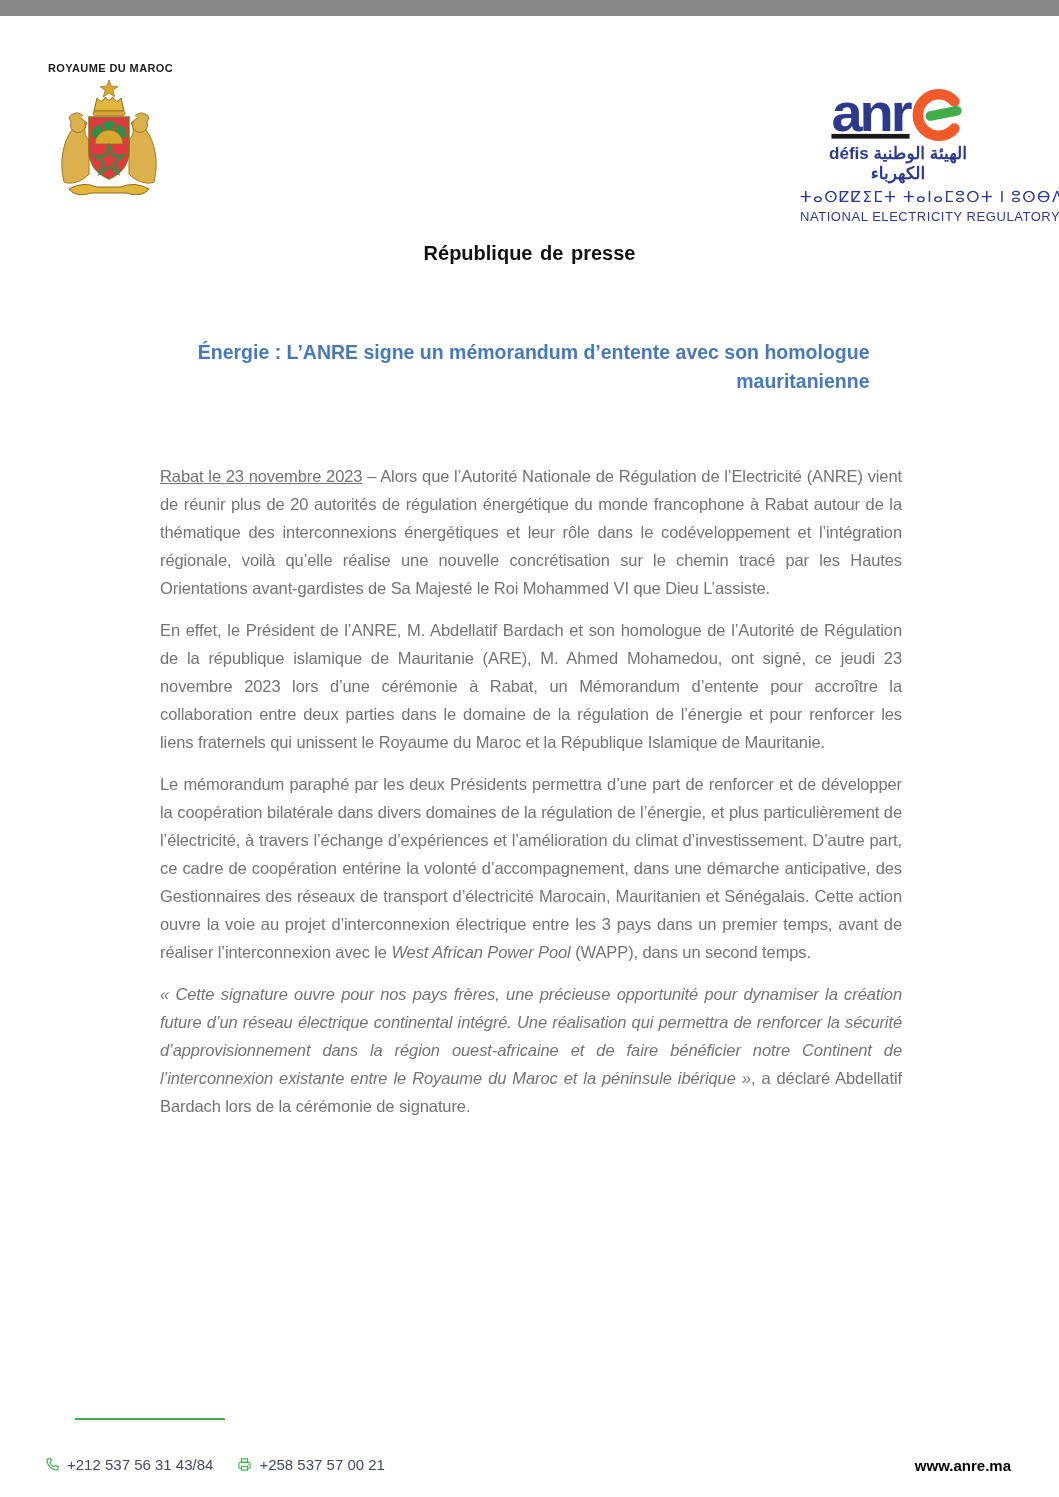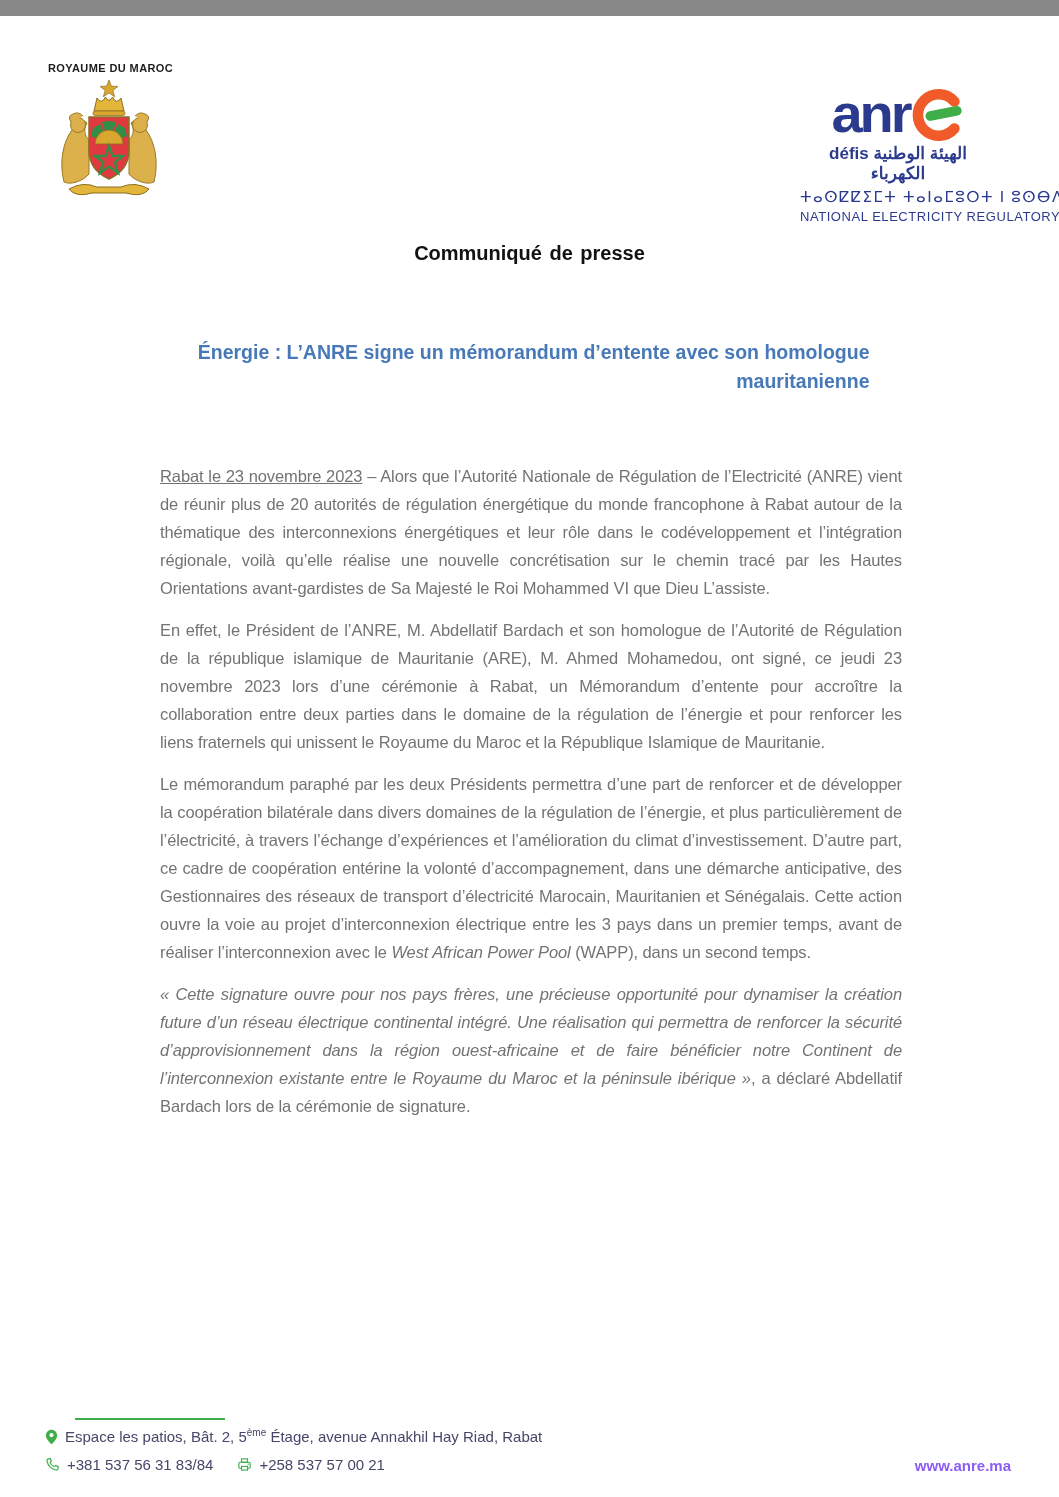--- a/index.html
+++ b/index.html
@@ -10,21 +10,21 @@
   }
 
   
   .kingdom-label {
     position:absolute; left:48px; top:46px;
     font-size:11px; font-weight:bold; letter-spacing:.4px; color:#1c1c1c;
   }
   .coat-of-arms { position:absolute; left:50px; top:62px; }
 
   .anre-logo { position:absolute; left:800px; top:68px; width:196px; text-align:center; }
-  .anre-wordmark { display:flex; align-items:flex-end; justify-content:center; height:58px; }
+  .anre-wordmark { display:flex; align-items:center; justify-content:center; height:58px;text-decoration:underline; }
   .anre-wordmark .txt {
     font-size:56px; font-weight:800; letter-spacing:-3px; color:#2c3a8e;
     line-height:1; transform:scaleY(.95);
   }
   .anre-wordmark svg { margin-left:1px; margin-top:4px; }
   .logo-arabic {
     font-size:17px; font-weight:bold; color:#2c3a8e; direction:rtl;
     margin-top:2px; line-height:1.2;
   }
   .logo-tifinagh { font-size:15px; color:#2c3a8e; letter-spacing:1.5px; margin-top:3px; white-space:nowrap; }
@@ -52,21 +52,21 @@
   .body-para span.i { font-style:italic; }
 
   
   .footer-rule { position:absolute; left:75px; top:1402px; width:150px; height:2px; background:#3fae49; }
   .footer-line { position:absolute; left:45px; font-size:15px; color:#454768; display:flex; align-items:center; gap:7px; }
   .footer-address { top:1412px; }
   .footer-contact { top:1440px; }
   .footer-contact .gap { width:10px; }
   .footer-website {
     position:absolute; right:48px; top:1441px;
-    font-size:15px; font-weight:bold; color:#8b5cf6;
+    font-size:15px; font-weight:bold; color:#000000;
   }
   sup.etage { font-size:10px; vertical-align:super; line-height:0; }
   .f-icon { flex:0 0 auto; display:inline-flex; }
 </style>
 </head>
 <body>
 
 <div class="page">
 
   <div class="kingdom-label">ROYAUME DU MAROC</div>
@@ -113,49 +113,40 @@
       <svg width="54" height="54" viewBox="0 0 56 54">
         <path d="M 45 13 A 21.5 21.5 0 1 0 45 41" fill="none" stroke="#f15a29" stroke-width="11" stroke-linecap="round"></path>
         <rect x="15" y="21.5" width="38" height="10" rx="5" fill="#3fae49" transform="rotate(-11 28 27)"></rect>
       </svg>
     </div>
     <div class="logo-arabic">الهيئة الوطنية défis الكهرباء</div>
     <div class="logo-tifinagh">ⵜⴰⵙⵇⵇⵉⵎⵜ ⵜⴰⵏⴰⵎⵓⵔⵜ ⵏ ⵓⵙⴱⴷⴷⵉ ⵏ ⵜⵔⵉⵙⵉⵜⵉ</div>
     <div class="logo-english">NATIONAL ELECTRICITY REGULATORY AUTHORITY</div>
   </div>
 
-  <div class="doc-title">Communiqué de presse</div>
+  <div class="doc-title">République de presse</div>
   <div class="doc-headline">Énergie : L’ANRE signe un mémorandum d’entente avec son homologue mauritanienne</div>
 
   <div class="body-text">
       <p class="body-para"><span class="u">Rabat le 23 novembre 2023</span><span> – Alors que l’Autorité Nationale de Régulation de l’Electricité (ANRE) vient de réunir plus de 20 autorités de régulation énergétique du monde francophone à Rabat autour de la thématique des interconnexions énergétiques et leur rôle dans le codéveloppement et l’intégration régionale, voilà qu’elle réalise une nouvelle concrétisation sur le chemin tracé par les Hautes Orientations avant-gardistes de Sa Majesté le Roi Mohammed VI que Dieu L’assiste.</span></p>
       <p class="body-para"><span>En effet, le Président de l’ANRE, M. Abdellatif Bardach et son homologue de l’Autorité de Régulation de la république islamique de Mauritanie (ARE), M. Ahmed Mohamedou, ont signé, ce jeudi 23 novembre 2023 lors d’une cérémonie à Rabat, un Mémorandum d’entente pour accroître la collaboration entre deux parties dans le domaine de la régulation de l’énergie et pour renforcer les liens fraternels qui unissent le Royaume du Maroc et la République Islamique de Mauritanie.</span></p>
       <p class="body-para"><span>Le mémorandum paraphé par les deux Présidents permettra d’une part de renforcer et de développer la coopération bilatérale dans divers domaines de la régulation de l’énergie, et plus particulièrement de l’électricité, à travers l’échange d’expériences et l’amélioration du climat d’investissement. D’autre part, ce cadre de coopération entérine la volonté d’accompagnement, dans une démarche anticipative, des Gestionnaires des réseaux de transport d’électricité Marocain, Mauritanien et Sénégalais. Cette action ouvre la voie au projet d’interconnexion électrique entre les 3 pays dans un premier temps, avant de réaliser l’interconnexion avec le </span><span class="i">West African Power Pool</span><span> (WAPP), dans un second temps.</span></p>
       <p class="body-para"><span class="i">« Cette signature ouvre pour nos pays frères, une précieuse opportunité pour dynamiser la création future d’un réseau électrique continental intégré. Une réalisation qui permettra de renforcer la sécurité d’approvisionnement dans la région ouest-africaine et de faire bénéficier notre Continent de l’interconnexion existante entre le Royaume du Maroc et la péninsule ibérique »</span><span>, a déclaré Abdellatif Bardach lors de la cérémonie de signature.</span></p>
     </div>
 
   <div class="footer-rule"></div>
 
-  <div class="footer-line footer-address">
-    <span class="f-icon">
-      <svg width="13" height="16" viewBox="0 0 16 20">
-        <path d="M8,1 C4.1,1 1,4.1 1,8 c0,5.2 7,11 7,11 s7,-5.8 7,-11 C15,4.1 11.9,1 8,1 Z" fill="#3fae49"></path>
-        <circle cx="8" cy="7.6" r="2.6" fill="#ffffff"></circle>
-      </svg>
-    </span>
-    <span><span>Espace les patios, Bât. 2, 5</span><sup class="etage">ème</sup><span> Étage, avenue Annakhil Hay Riad, Rabat</span></span>
-  </div>
 
   <div class="footer-line footer-contact">
     <span class="f-icon">
       <svg width="15" height="15" viewBox="0 0 20 20">
         <path d="M4.5,2.5 L7,2 L8.5,5.5 L6.8,7.5 C7.6,9.6 9.8,11.9 12.2,12.9 L14.2,11.2 L17.7,12.8 L17.2,15.5 C17,16.8 15.8,17.6 14.4,17.3 C8.7,16.1 3.9,11.3 2.7,5.6 C2.4,4.2 3.2,2.8 4.5,2.5 Z" fill="none" stroke="#3fae49" stroke-width="1.6"></path>
       </svg>
     </span>
-    <span>+381 537 56 31 83/84</span>
+    <span>+212 537 56 31 43/84</span>
     <span class="gap"></span>
     <span class="f-icon">
       <svg width="15" height="15" viewBox="0 0 20 20">
         <rect x="2.5" y="7" width="15" height="8" rx="1.5" fill="none" stroke="#3fae49" stroke-width="1.5"></rect>
         <rect x="6" y="2.5" width="8" height="4.5" fill="none" stroke="#3fae49" stroke-width="1.5"></rect>
         <rect x="6" y="12.5" width="8" height="5" fill="#ffffff" stroke="#3fae49" stroke-width="1.5"></rect>
         <circle cx="15" cy="9.5" r="0.9" fill="#3fae49"></circle>
       </svg>
     </span>
     <span>+258 537 57 00 21</span>

